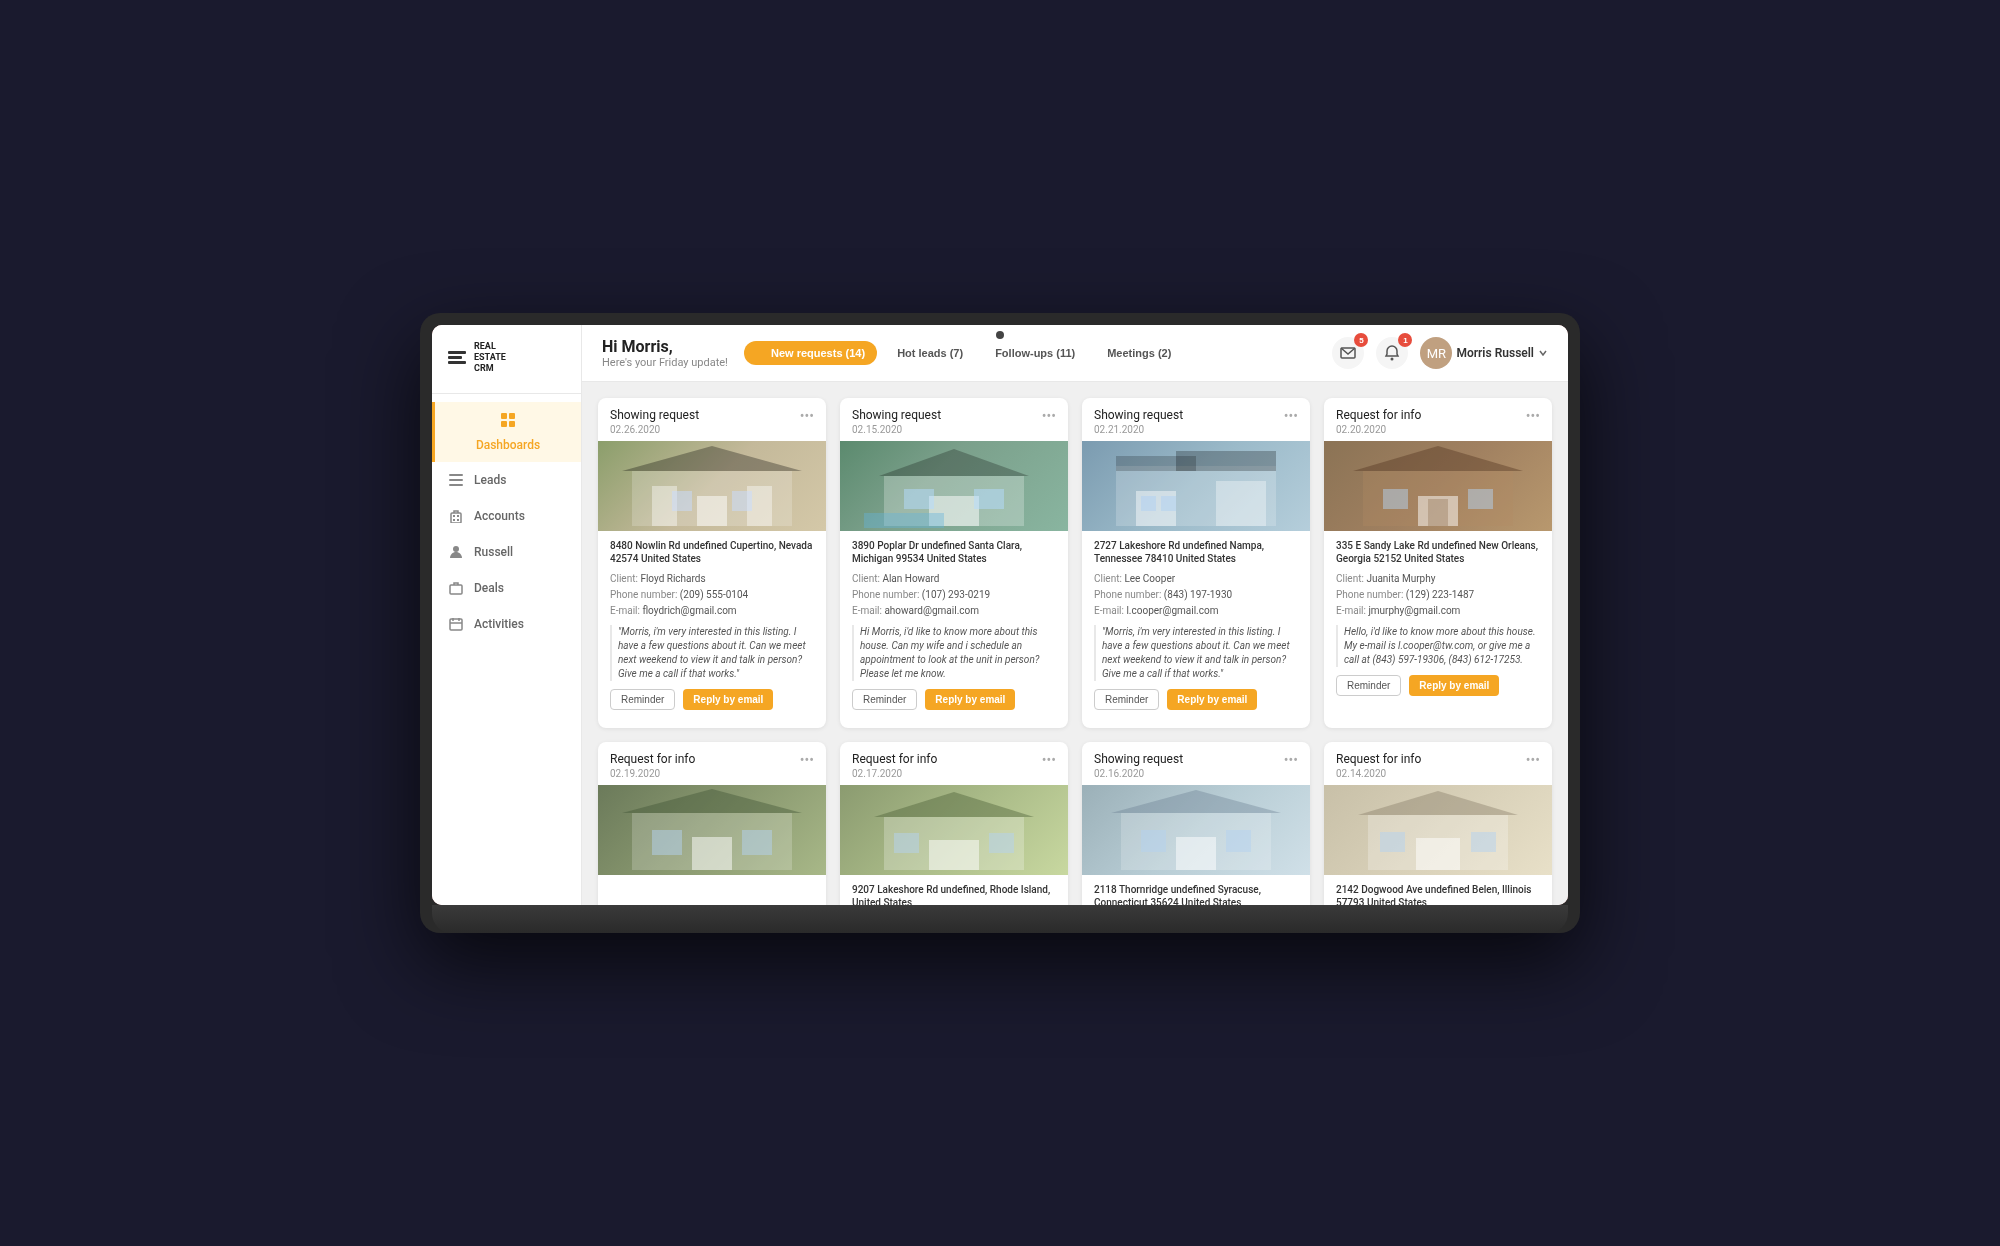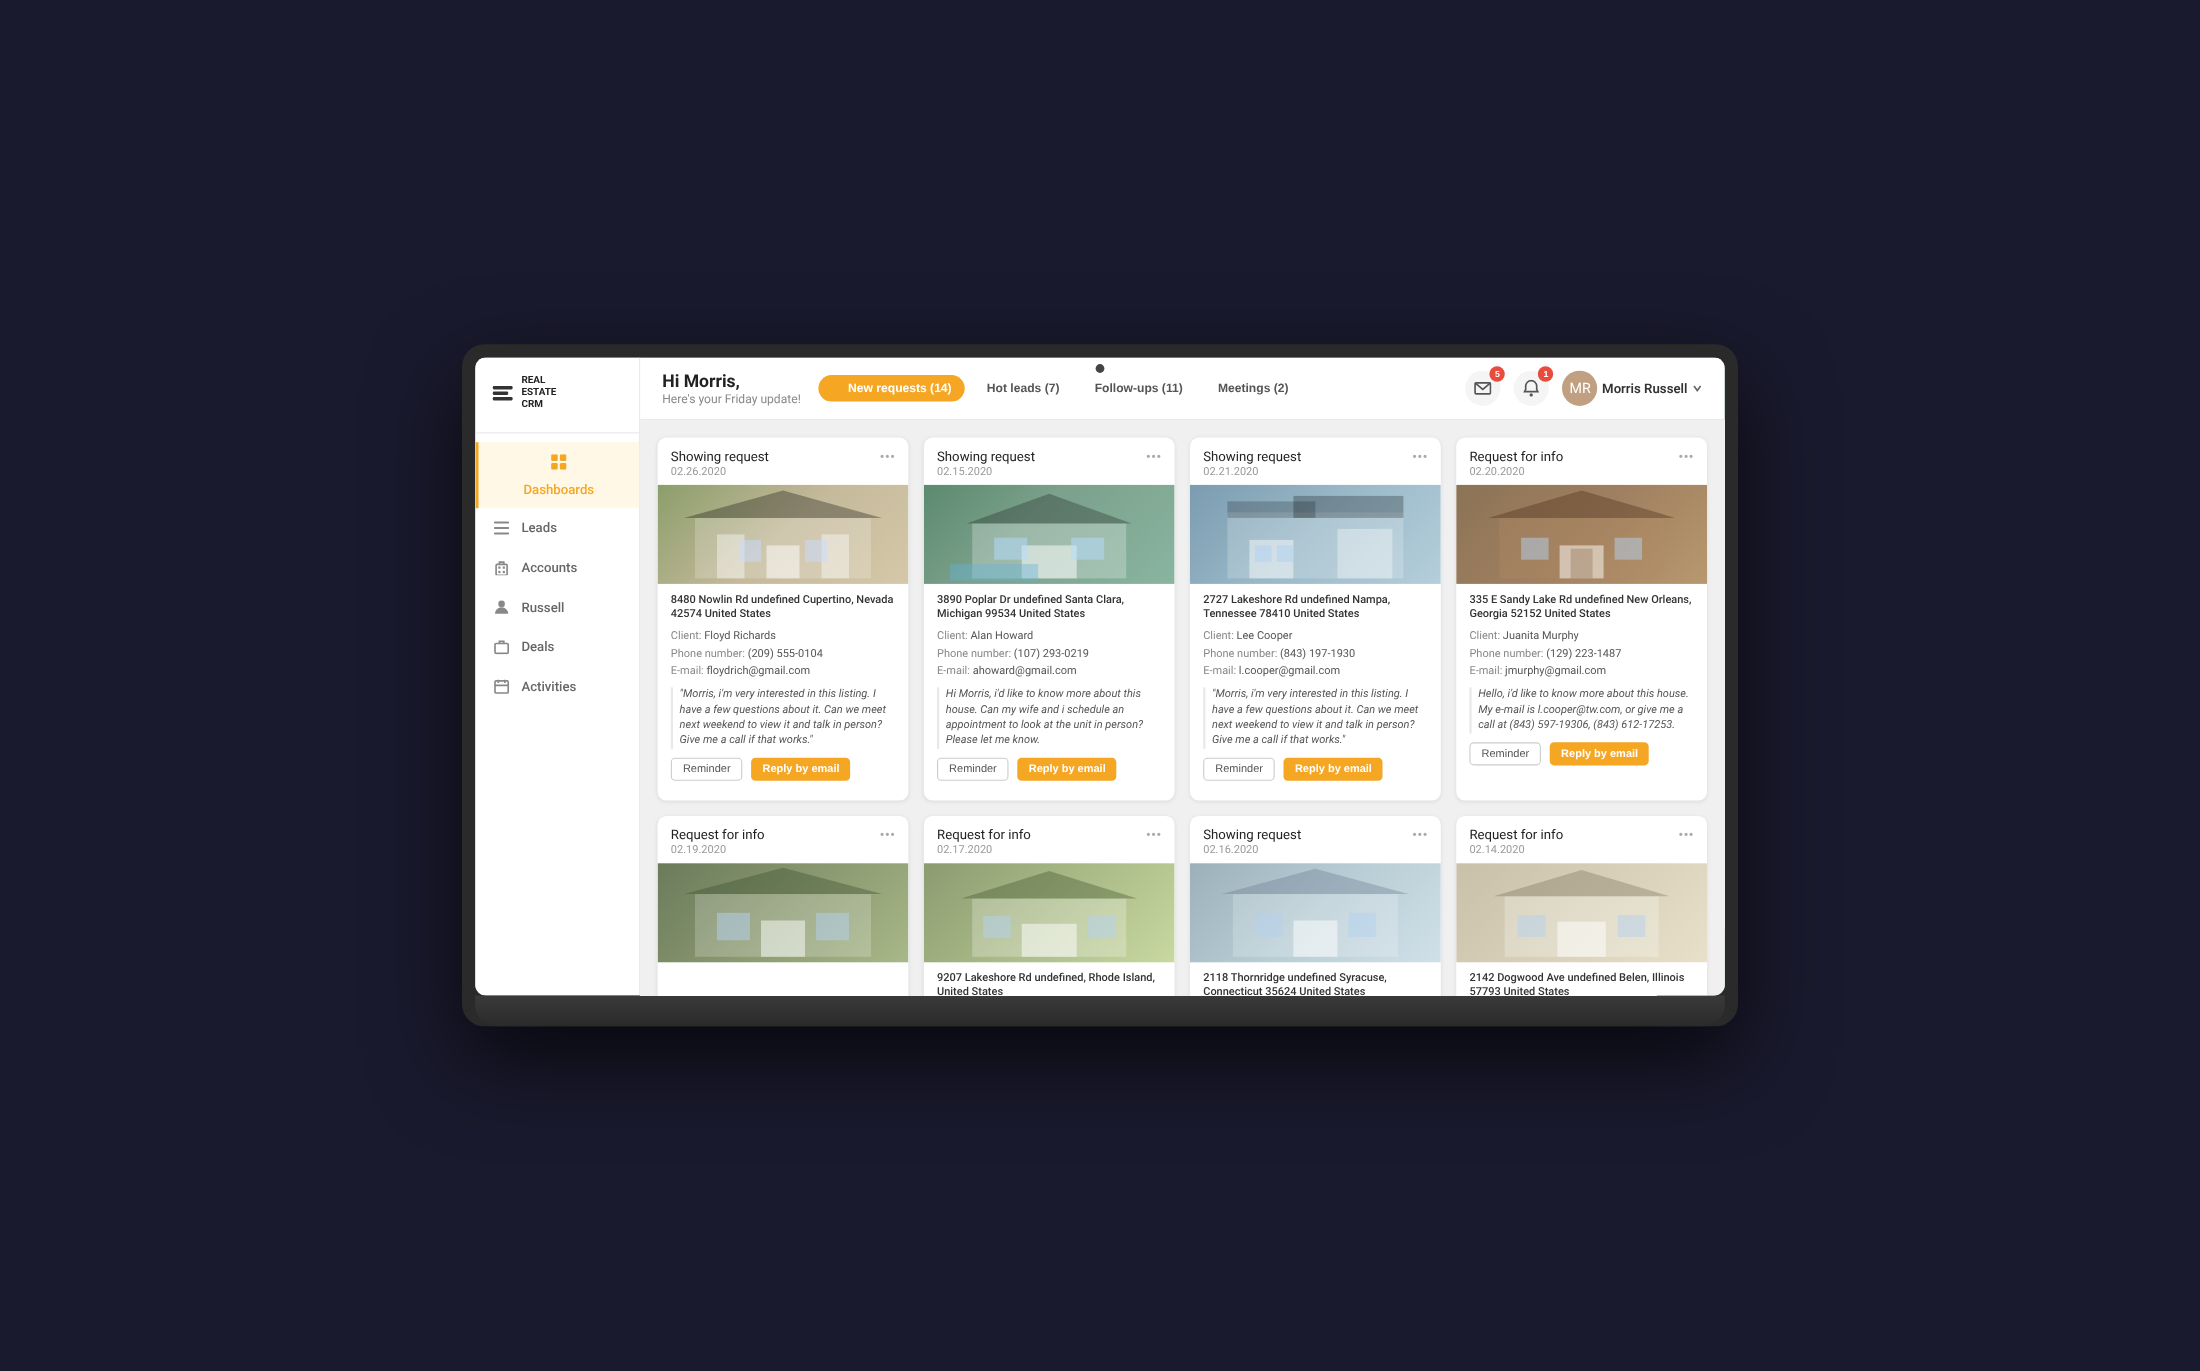--- a/index.html
+++ b/index.html
@@ -16,21 +16,21 @@
     
     .laptop-outer {
       position: relative;
       width: 1160px;
       background: #2a2a2a;
       border-radius: 20px;
       padding: 12px 12px 0 12px;
       box-shadow: 0 30px 80px rgba(0,0,0,0.7);
     }
     .laptop-screen {
-      background: #0f766e;
+      background: #7f1d1d;
       border-radius: 10px;
       overflow: hidden;
       position: relative;
     }
     .laptop-camera {
       position: absolute;
       top: 6px;
       left: 50%;
       transform: translateX(-50%);
       width: 8px;

